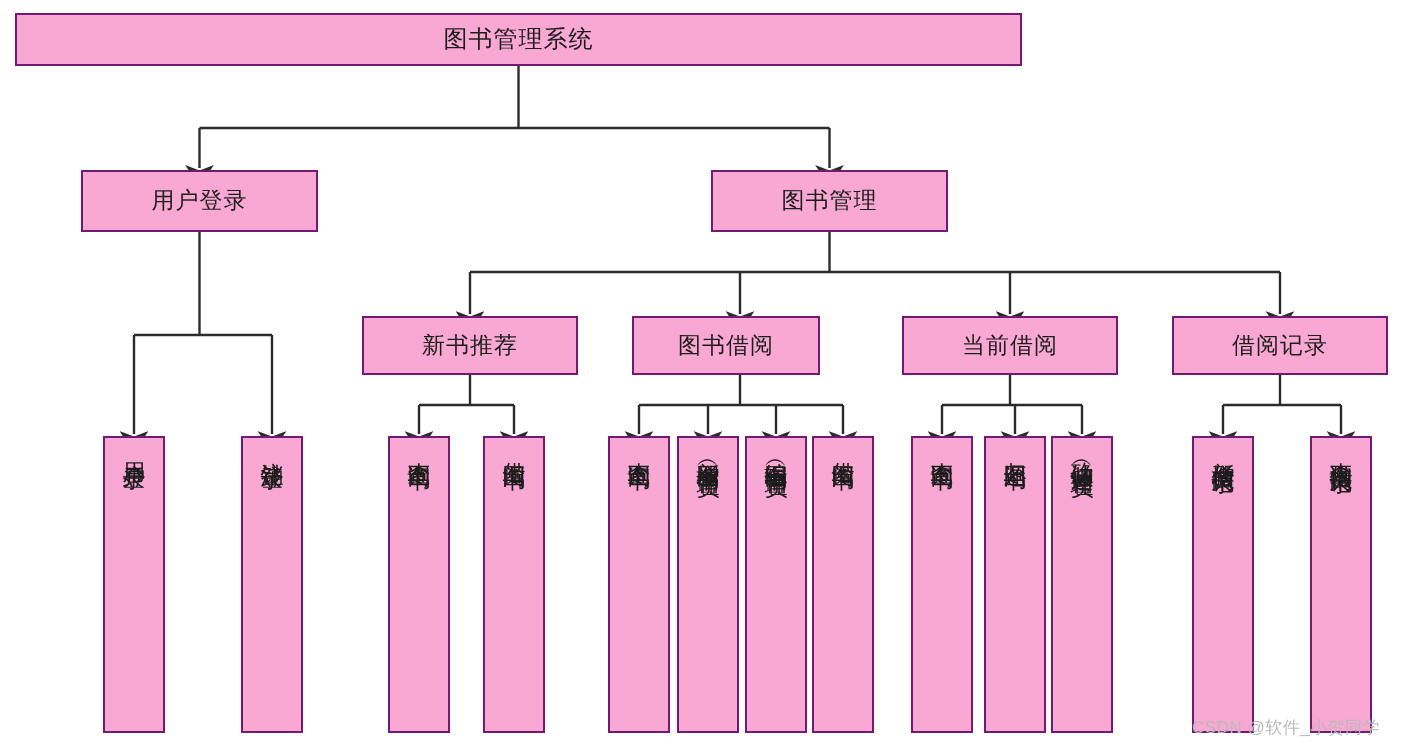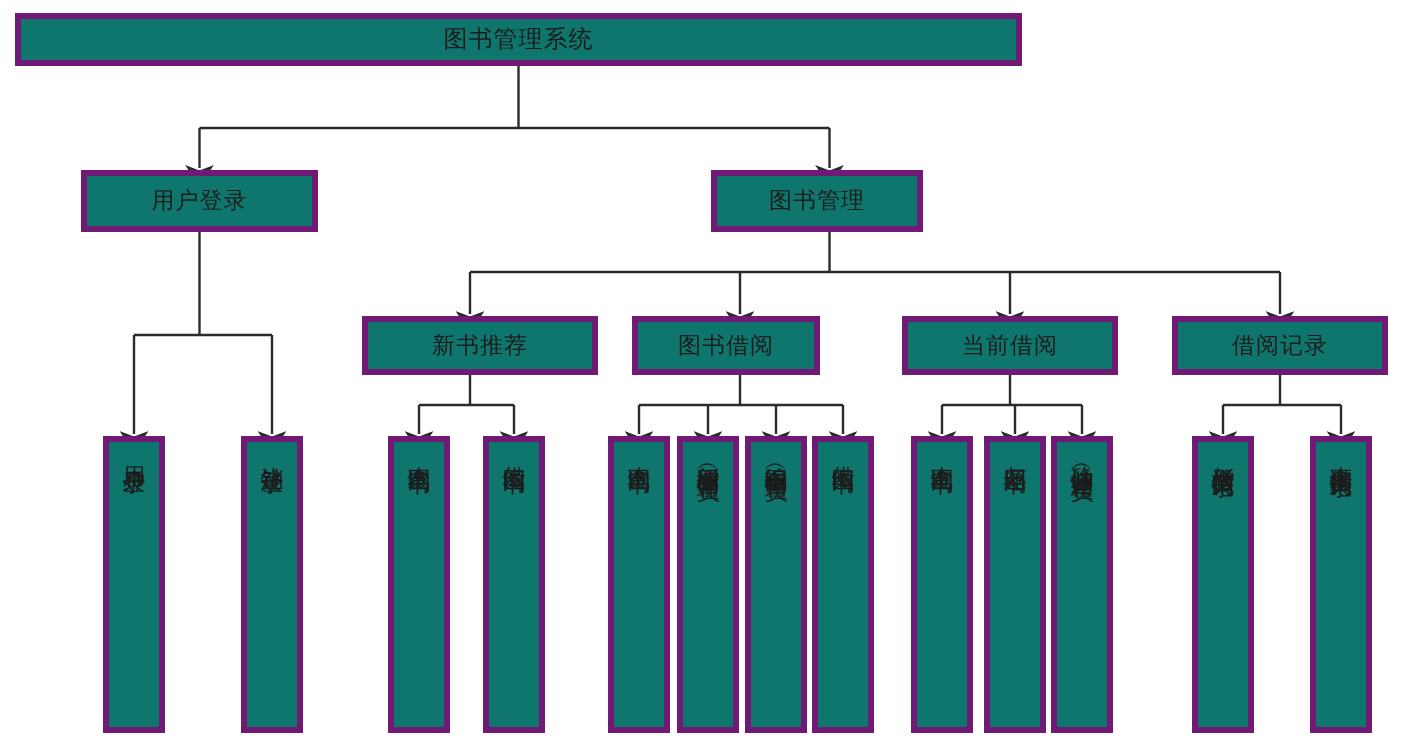--- a/index.html
+++ b/index.html
@@ -21,22 +21,22 @@
     position: absolute;
     left: 0;
     top: 0;
     width: 1405px;
     height: 747px;
     pointer-events: none;
   }
   .node {
     position: absolute;
     box-sizing: border-box;
-    background: #0f766e;
-    border: 6px solid #701a75;
+    background: #f9a8d4;
+    border: 2px solid #701a75;
     display: flex;
     align-items: center;
     justify-content: center;
     color: #1c1c1c;
   }
   .node.horiz {
     font-size: 23px;
     letter-spacing: 1px;
     line-height: 1.2;
     text-align: center;
@@ -110,22 +110,22 @@
         <path d="M1280,375 L1280,405"></path>
         <path d="M1223,405 L1341,405"></path>
         <path d="M1223,405 L1223,434" marker-end="url(#arrow)"></path>
         <path d="M1341,405 L1341,434" marker-end="url(#arrow)"></path>
       </g>
   </svg>
 
   <div id="nodes-layer">
       <div class="node horiz root" style="left: 15px; top: 13px; width: 1007px; height: 53px;">图书管理系统</div>
       <div class="node horiz" style="left: 81px; top: 170px; width: 237px; height: 62px;">用户登录</div>
-      <div class="node horiz" style="left: 711px; top: 170px; width: 212px; height: 62px;">图书管理</div>
-      <div class="node horiz" style="left: 362px; top: 316px; width: 236px; height: 59px;">新书推荐</div>
+      <div class="node horiz" style="left: 711px; top: 170px; width: 237px; height: 62px;">图书管理</div>
+      <div class="node horiz" style="left: 362px; top: 316px; width: 216px; height: 59px;">新书推荐</div>
       <div class="node horiz" style="left: 632px; top: 316px; width: 188px; height: 59px;">图书借阅</div>
       <div class="node horiz" style="left: 902px; top: 316px; width: 216px; height: 59px;">当前借阅</div>
       <div class="node horiz" style="left: 1172px; top: 316px; width: 216px; height: 59px; font-family: Liberation Serif, serif;">借阅记录</div>
       <div class="node leaf" style="left: 103px; top: 436px; width: 62px; height: 297px;">
         <span class="vtext">用户登录</span>
       </div>
       <div class="node leaf" style="left: 241px; top: 436px; width: 62px; height: 297px;">
         <span class="vtext">注销登录</span>
       </div>
       <div class="node leaf" style="left: 388px; top: 436px; width: 62px; height: 297px;">
@@ -156,14 +156,15 @@
         <span class="vtext">确认归还（管理员）</span>
       </div>
       <div class="node leaf" style="left: 1192px; top: 436px; width: 62px; height: 297px;">
         <span class="vtext">新增借阅记录</span>
       </div>
       <div class="node leaf" style="left: 1310px; top: 436px; width: 62px; height: 297px;">
         <span class="vtext">查询借阅记录</span>
       </div>
     </div>
 
+  <div class="watermark" style="left: 1192px; top: 716px;">CSDN @软件_小贺同学</div>
 
 </div>
 
 </body></html>

